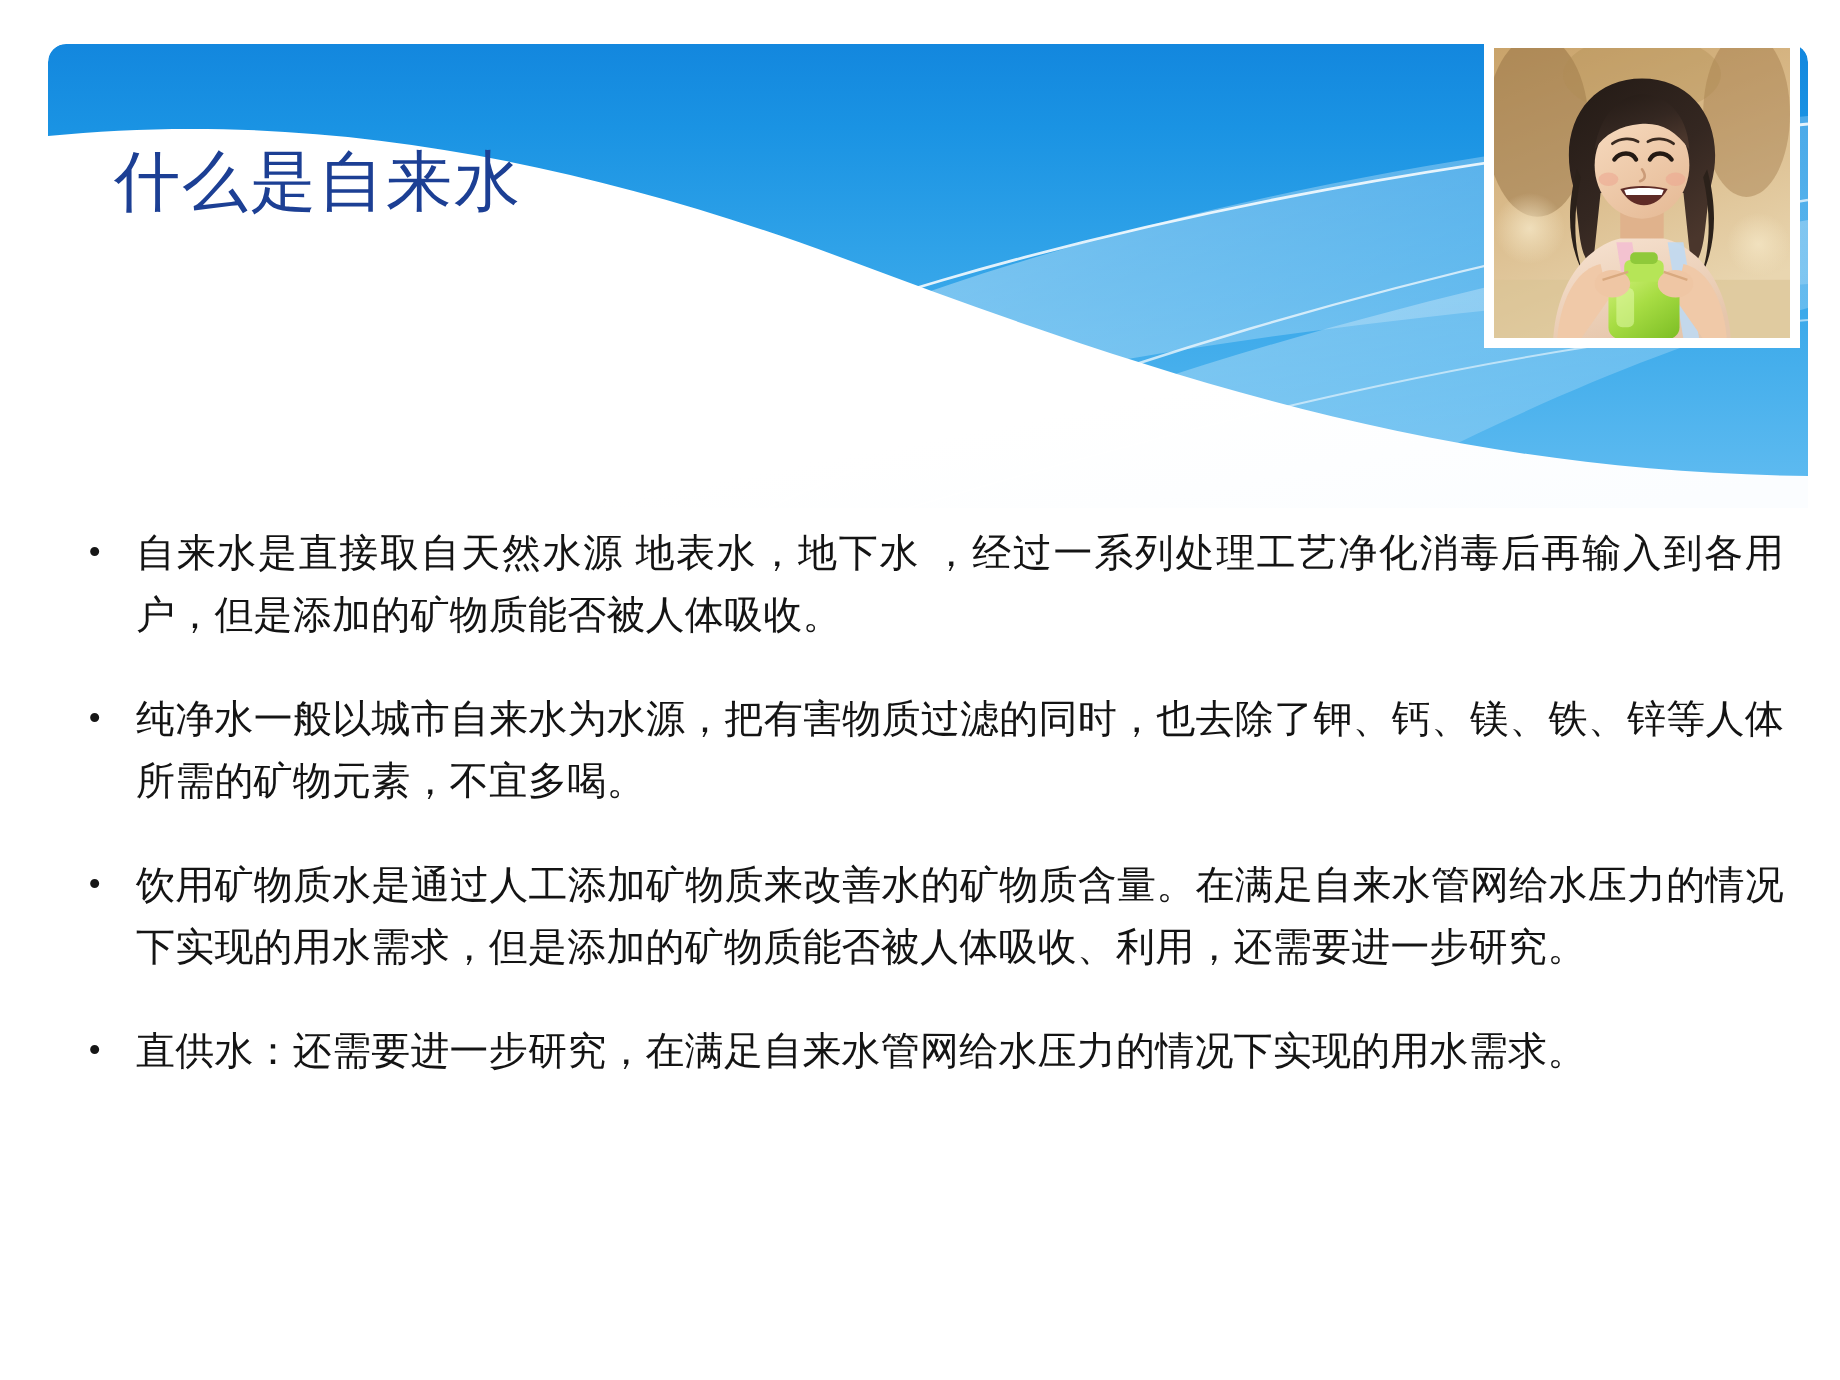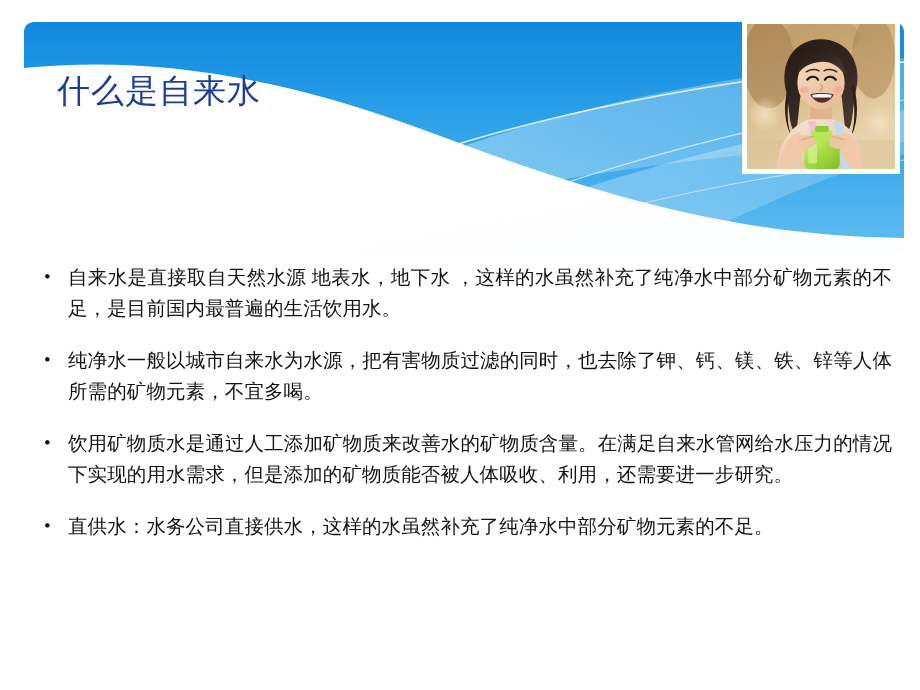--- a/index.html
+++ b/index.html
@@ -253,33 +253,33 @@
         <path d="M 55,118 L 68,114" stroke="#d9a97f" stroke-width="1.2" fill="none"></path>
         <path d="M 86,114 L 98,118" stroke="#d9a97f" stroke-width="1.2" fill="none"></path>
       </svg>
     </div>
   </div>
 
   <div id="body-area">
 
     <div class="bullet-row">
       <span class="bullet-marker">•</span>
-      <span class="bullet-text">自来水是直接取自天然水源 地表水，地下水 ，这样的水虽然补充了纯净水中部分矿物元素的不足，是目前国内最普遍的生活饮用水。</span>
+      <span class="bullet-text">自来水是直接取自天然水源 地表水，地下水 ，经过一系列处理工艺净化消毒后再输入到各用户，但是添加的矿物质能否被人体吸收。</span>
     </div>
 
     <div class="bullet-row">
       <span class="bullet-marker">•</span>
       <span class="bullet-text">纯净水一般以城市自来水为水源，把有害物质过滤的同时，也去除了钾、钙、镁、铁、锌等人体所需的矿物元素，不宜多喝。</span>
     </div>
 
     <div class="bullet-row">
       <span class="bullet-marker">•</span>
       <span class="bullet-text">饮用矿物质水是通过人工添加矿物质来改善水的矿物质含量。在满足自来水管网给水压力的情况下实现的用水需求，但是添加的矿物质能否被人体吸收、利用，还需要进一步研究。</span>
     </div>
 
     <div class="bullet-row">
       <span class="bullet-marker">•</span>
-      <span class="bullet-text">直供水：水务公司直接供水，这样的水虽然补充了纯净水中部分矿物元素的不足。</span>
+      <span class="bullet-text">直供水：还需要进一步研究，在满足自来水管网给水压力的情况下实现的用水需求。</span>
     </div>
 
   </div>
 
 </div>
 
 </body></html>

